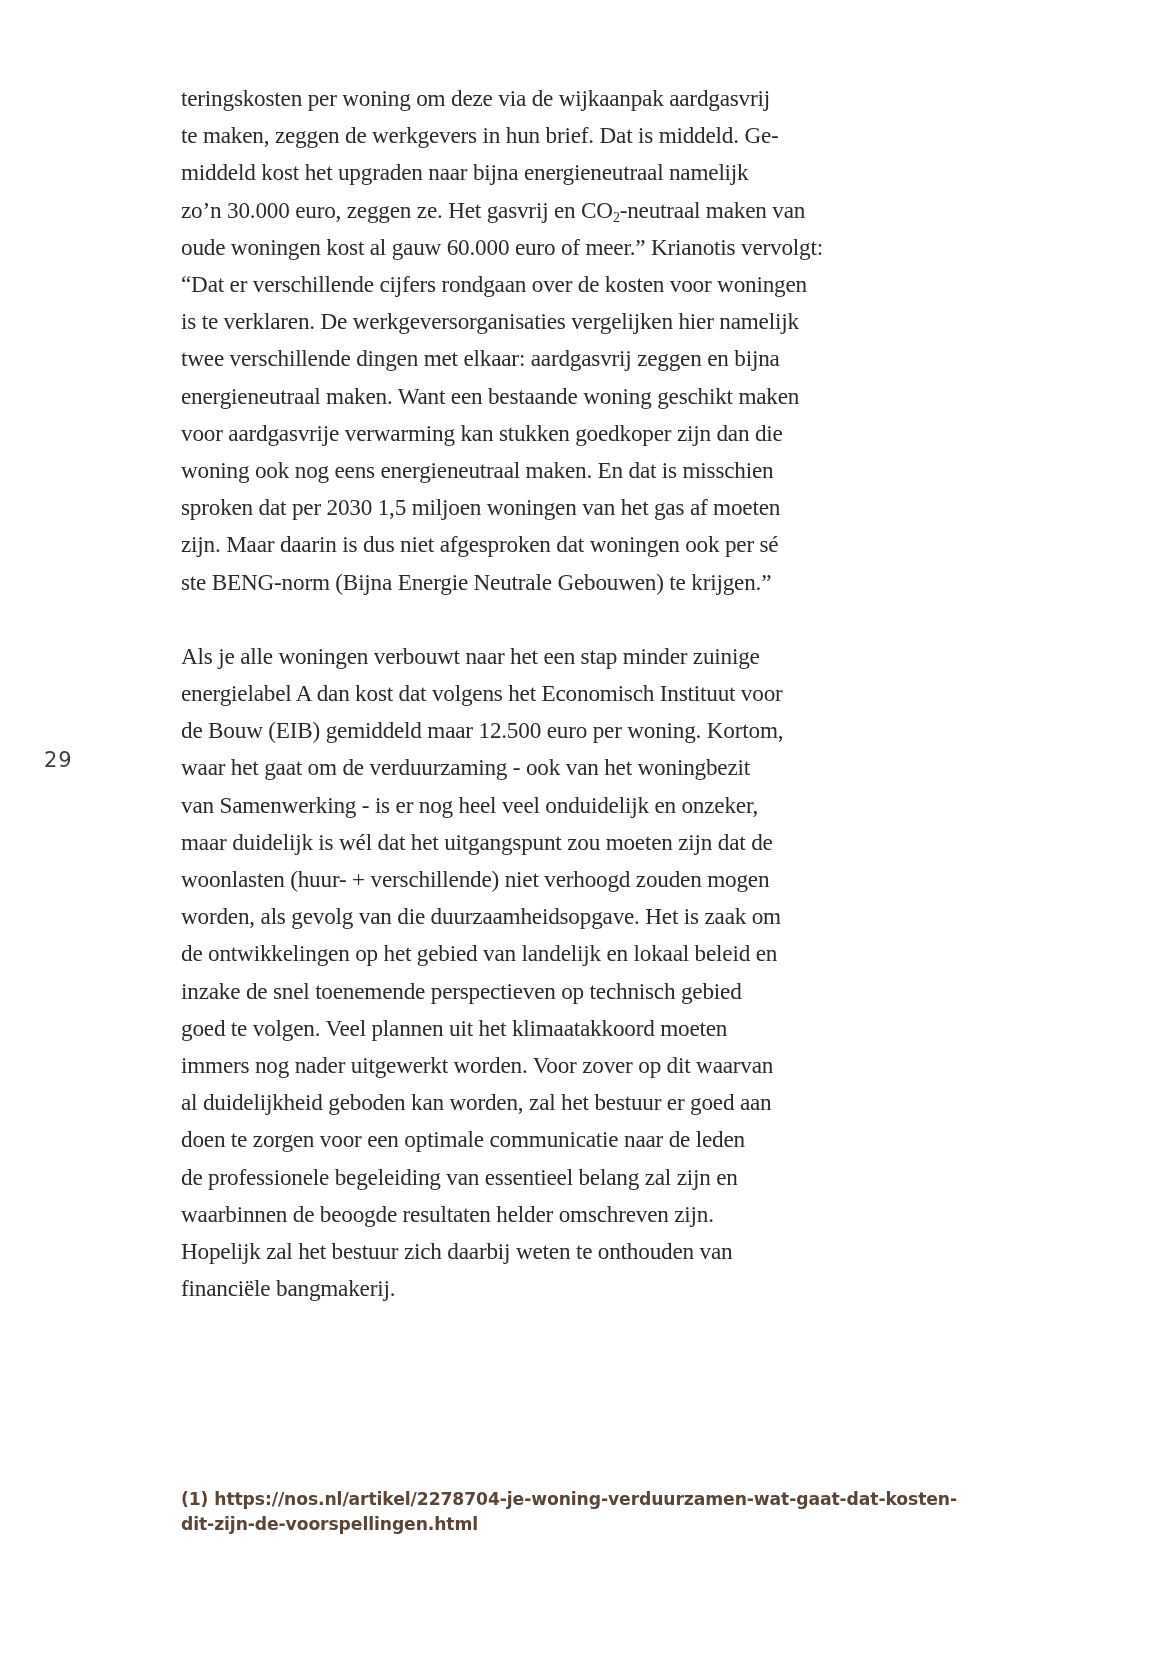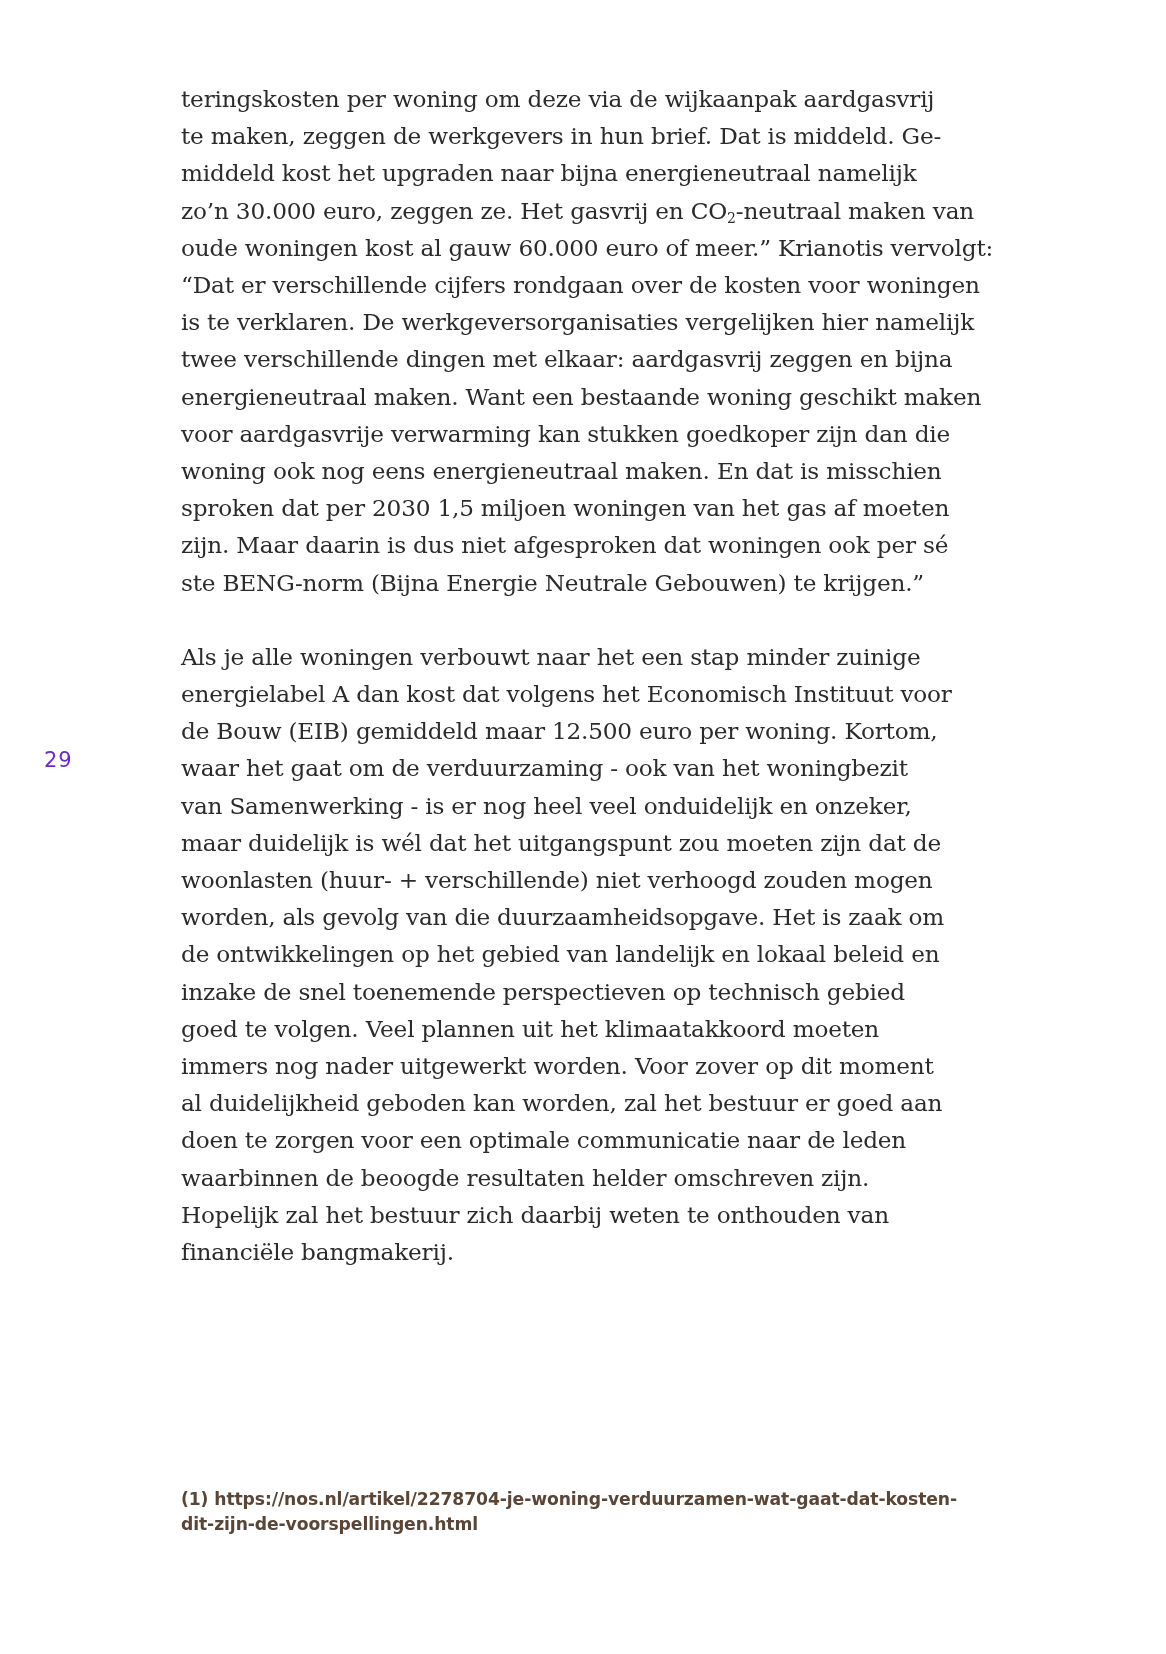--- a/index.html
+++ b/index.html
@@ -14,28 +14,29 @@
       overflow: hidden;
       font-family: "DejaVu Serif", "Liberation Serif", serif;
       color: #2b2b2b;
     }
     .page-number {
       position: absolute;
       left: 44px;
       top: 748px;
       font-family: "DejaVu Sans", "Liberation Sans", sans-serif;
       font-size: 21px;
-      color: #6d28d9;
+      color: #404040;
       letter-spacing: 1px;
     }
     .column {
       position: absolute;
       left: 181px;
       top: 80px;
       width: 880px;
+      font-family: Liberation Serif, serif;
     }
     .para {
       margin: 0;
       font-size: 23.2px;
       line-height: 37.2px;
       letter-spacing: -0.2px;
     }
     .para .line {
       display: block;
       white-space: nowrap;
@@ -93,23 +94,24 @@
     <span class="line">energielabel A dan kost dat volgens het Economisch Instituut voor</span>
     <span class="line">de Bouw (EIB) gemiddeld maar 12.500 euro per woning. Kortom,</span>
     <span class="line">waar het gaat om de verduurzaming - ook van het woningbezit</span>
     <span class="line">van Samenwerking - is er nog heel veel onduidelijk en onzeker,</span>
     <span class="line">maar duidelijk is wél dat het uitgangspunt zou moeten zijn dat de</span>
     <span class="line">woonlasten (huur- + verschillende) niet verhoogd zouden mogen</span>
     <span class="line">worden, als gevolg van die duurzaamheidsopgave. Het is zaak om</span>
     <span class="line">de ontwikkelingen op het gebied van landelijk en lokaal beleid en</span>
     <span class="line">inzake de snel toenemende perspectieven op technisch gebied</span>
     <span class="line">goed te volgen. Veel plannen uit het klimaatakkoord moeten</span>
-    <span class="line">immers nog nader uitgewerkt worden. Voor zover op dit moment</span>
+    <span class="line">immers nog nader uitgewerkt worden. Voor zover op dit waarvan</span>
     <span class="line">al duidelijkheid geboden kan worden, zal het bestuur er goed aan</span>
     <span class="line">doen te zorgen voor een optimale communicatie naar de leden</span>
+    <span class="line">de professionele begeleiding van essentieel belang zal zijn en</span>
     <span class="line">waarbinnen de beoogde resultaten helder omschreven zijn.</span>
     <span class="line">Hopelijk zal het bestuur zich daarbij weten te onthouden van</span>
     <span class="line">financiële bangmakerij.</span>
   </p>
 </div>
 
 <div class="footnote">
   <span class="line">(1) https://nos.nl/artikel/2278704-je-woning-verduurzamen-wat-gaat-dat-kosten-</span>
   <span class="line">dit-zijn-de-voorspellingen.html</span>
 </div>

